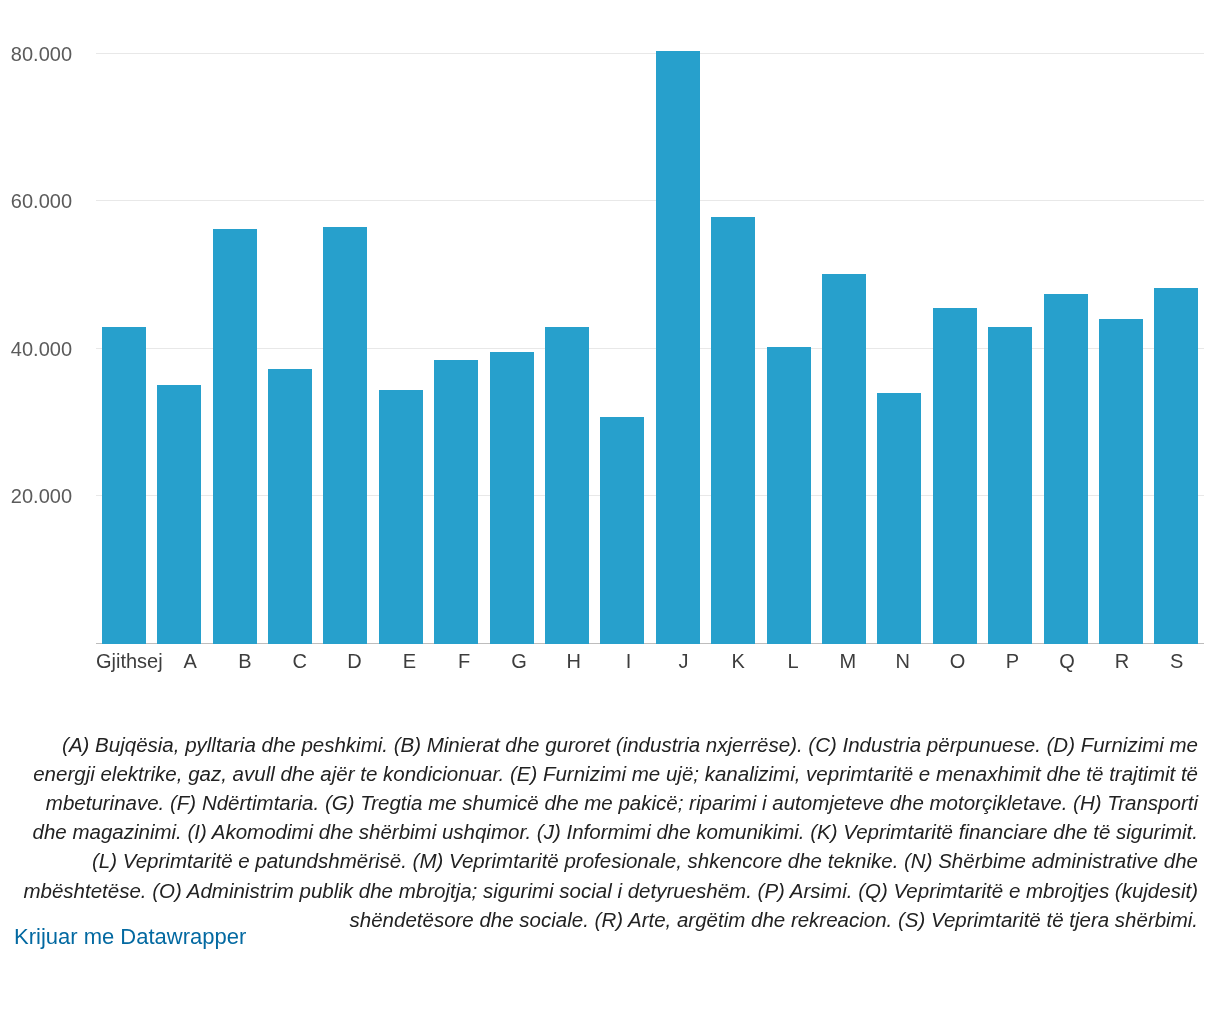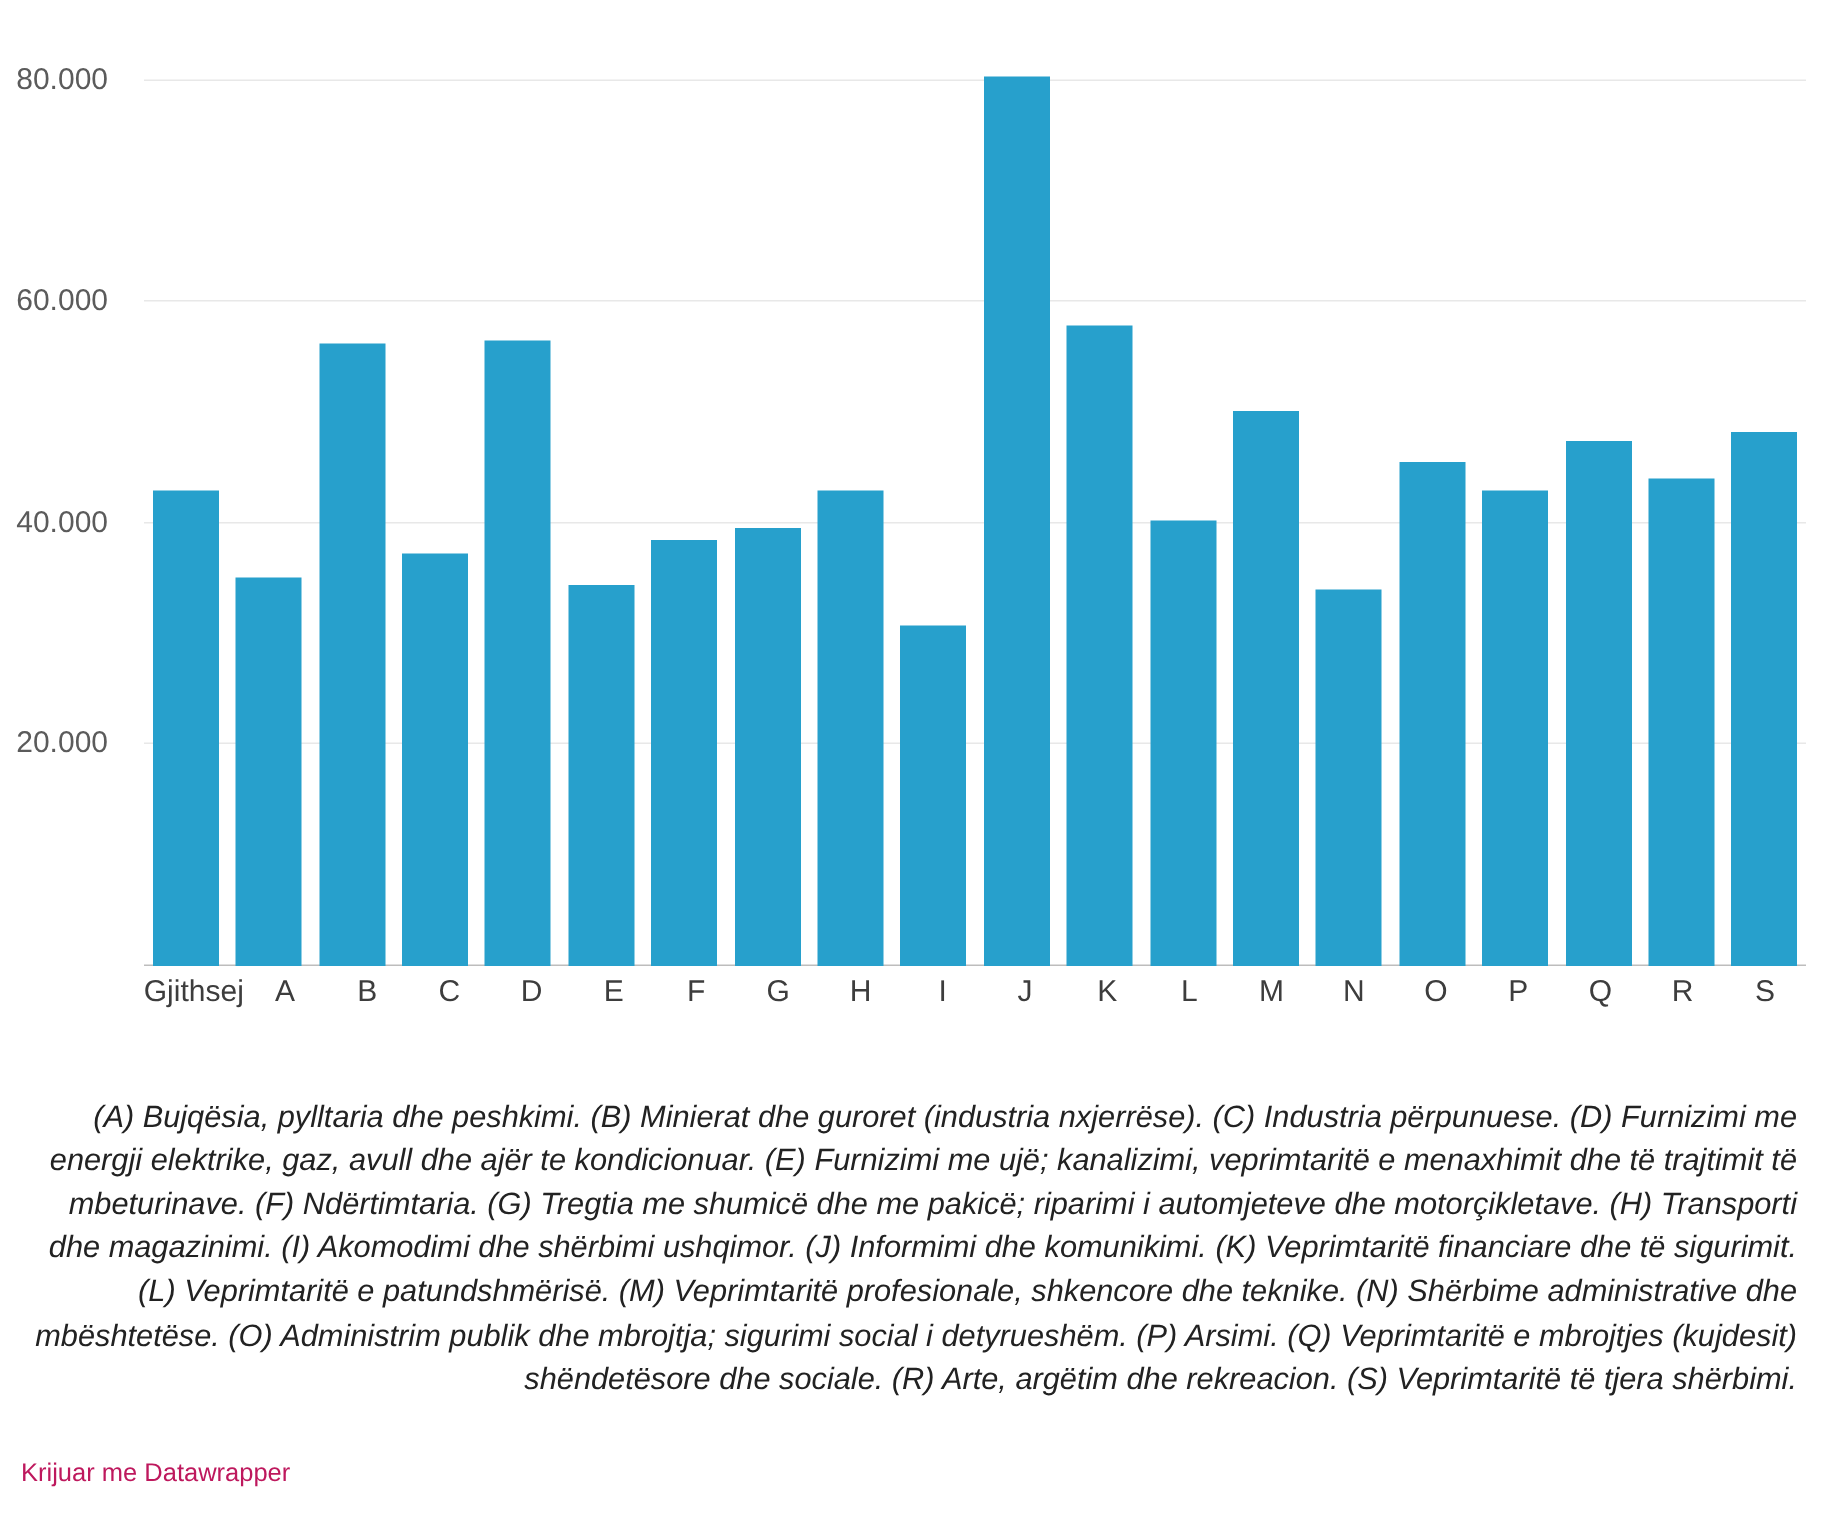--- a/index.html
+++ b/index.html
@@ -87,21 +87,21 @@
     background: #27a0cc;
   }
 
   .xaxis {
     position: absolute;
     left: 96px;
     right: 16px;
     top: 650px;
     height: 34px;
     display: flex;
-    justify-content: flex-end;
+    justify-content: flex-start;
   }
   .xtick {
     flex: 1 1 0;
     text-align: center;
     font-size: 20px;
     color: #3d3d3d;
     white-space: nowrap;
   }
 
   
@@ -113,23 +113,23 @@
     font-size: 20.5px;
     line-height: 1.42;
     font-style: italic;
     color: #222222;
     text-align: right;
   }
 
   .credit {
     position: absolute;
     left: 14px;
-    top: 972px;
-    font-size: 17px;
-    color: #be185d;
+    top: 924px;
+    font-size: 22px;
+    color: #0369a1;
   }
 </style>
 </head>
 <body>
 
 <div class="page">
 
   <div class="chart-wrap">
 
     <div class="plot">

